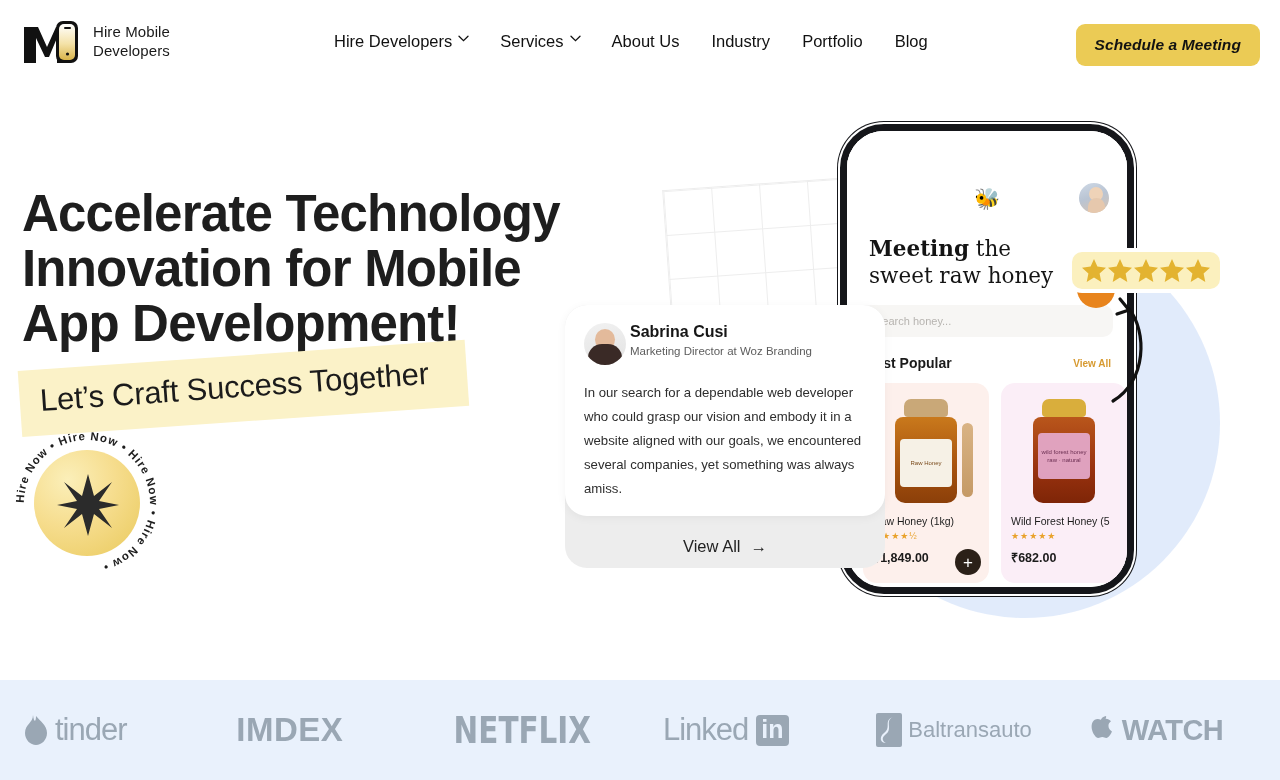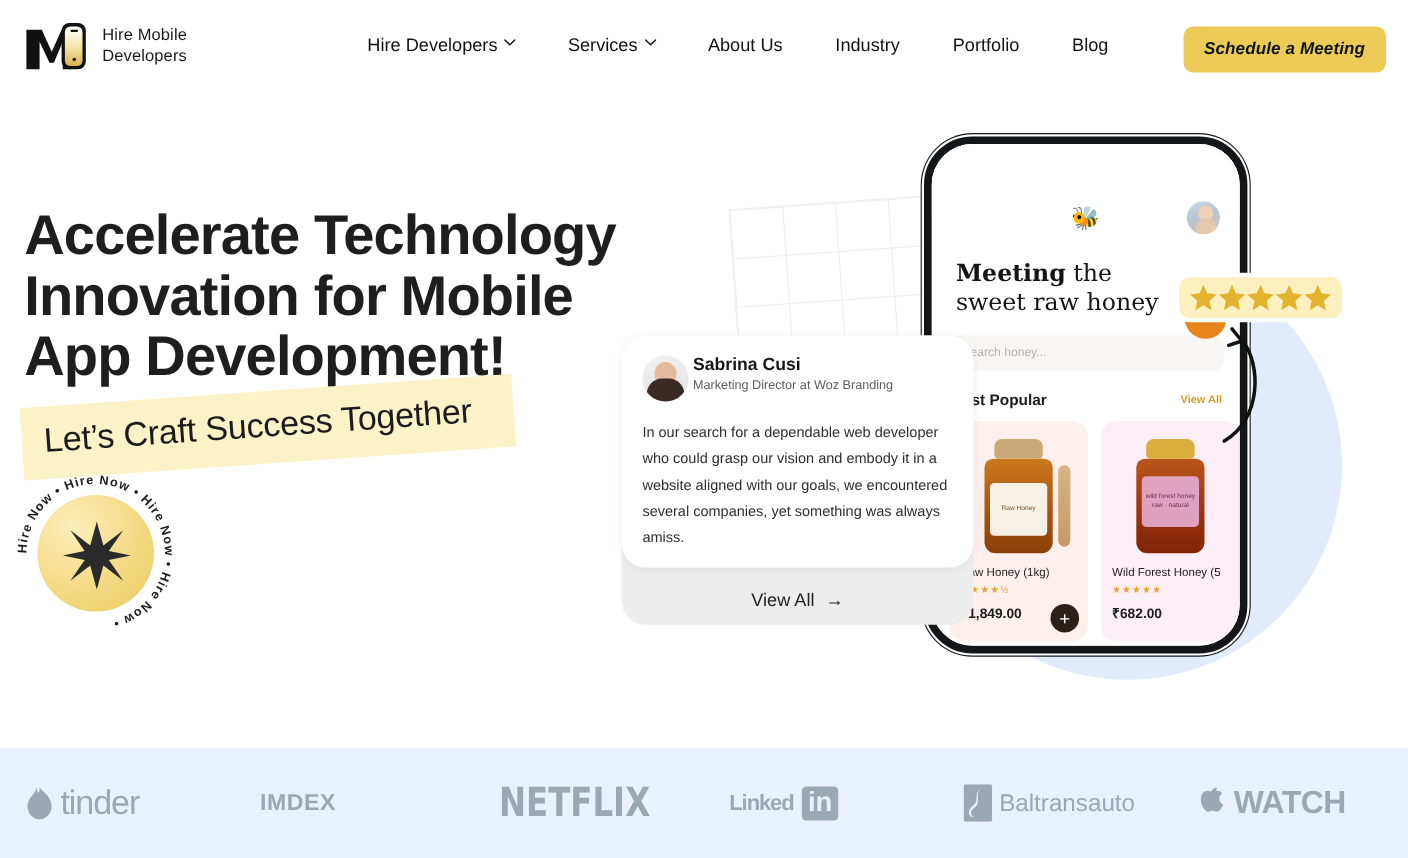--- a/index.html
+++ b/index.html
@@ -19,21 +19,21 @@
     background: #fff; z-index: 60;
   }
   .brand { display: flex; align-items: center; gap: 11px; margin-left: 20px; }
   .brand-mark { position: relative; width: 62px; height: 48px; }
   .brand-mark svg { display: block; }
   .brand-text {
     font-size: 15px; line-height: 19px; color: #1a1a1a;
     letter-spacing: .1px; white-space: pre-line;
   }
   .nav {
-    display: flex; align-items: center; gap: 16px;
+    display: flex; align-items: center; gap: 0px;
     margin-left: 148px;
   }
   .nav-item {
     display: flex; align-items: center; gap: 6px;
     font-size: 16.5px; color: #111; font-weight: 500;
     padding: 8px 16px; cursor: pointer; white-space: nowrap;
   }
   .chev { display: inline-block; width: 10px; height: 10px; position: relative; top: -1px;}
   .chev svg { display:block; }
   .cta {
@@ -243,27 +243,27 @@
   
   .logos {
     position: absolute; left: 0; bottom: 0; width: 1280px; height: 100px;
     background: #E9F1FC; display: flex; align-items: center; z-index: 55;
   }
   .logo-item {
     flex: 1; display: flex; align-items: center; justify-content: flex-start;
     color: #9AA7B4; gap: 6px; padding-left: 23px;
   }
   .logo-tinder { font-size: 31px; font-weight: 500; letter-spacing: -1px; }
-  .logo-imdex { font-size: 21px; font-weight: 800; letter-spacing: .5px; }
+  .logo-imdex { font-size: 33px; font-weight: 800; letter-spacing: .5px; }
   .logo-netflix {
     font-size: 31px; font-weight: 800; letter-spacing: 0px;
     transform: scaleY(1.18) scaleX(.95);
     font-family: "DejaVu Sans", sans-serif;
   }
-  .logo-linkedin { font-size: 20px; font-weight: 700; letter-spacing: -1px; }
+  .logo-linkedin { font-size: 31px; font-weight: 400; letter-spacing: -1px; }
   .li-box {
     background: #9AA7B4; color: #E9F1FC; border-radius: 4px;
     padding: 0 5px 2px 5px; font-size: 25px; font-weight: 700; margin-left: 2px;
   }
   .logo-baltr { font-size: 22px; font-weight: 500; }
   .logo-watch { font-size: 29px; font-weight: 700; letter-spacing: -.5px; }
 </style>
 </head>
 <body>
 

